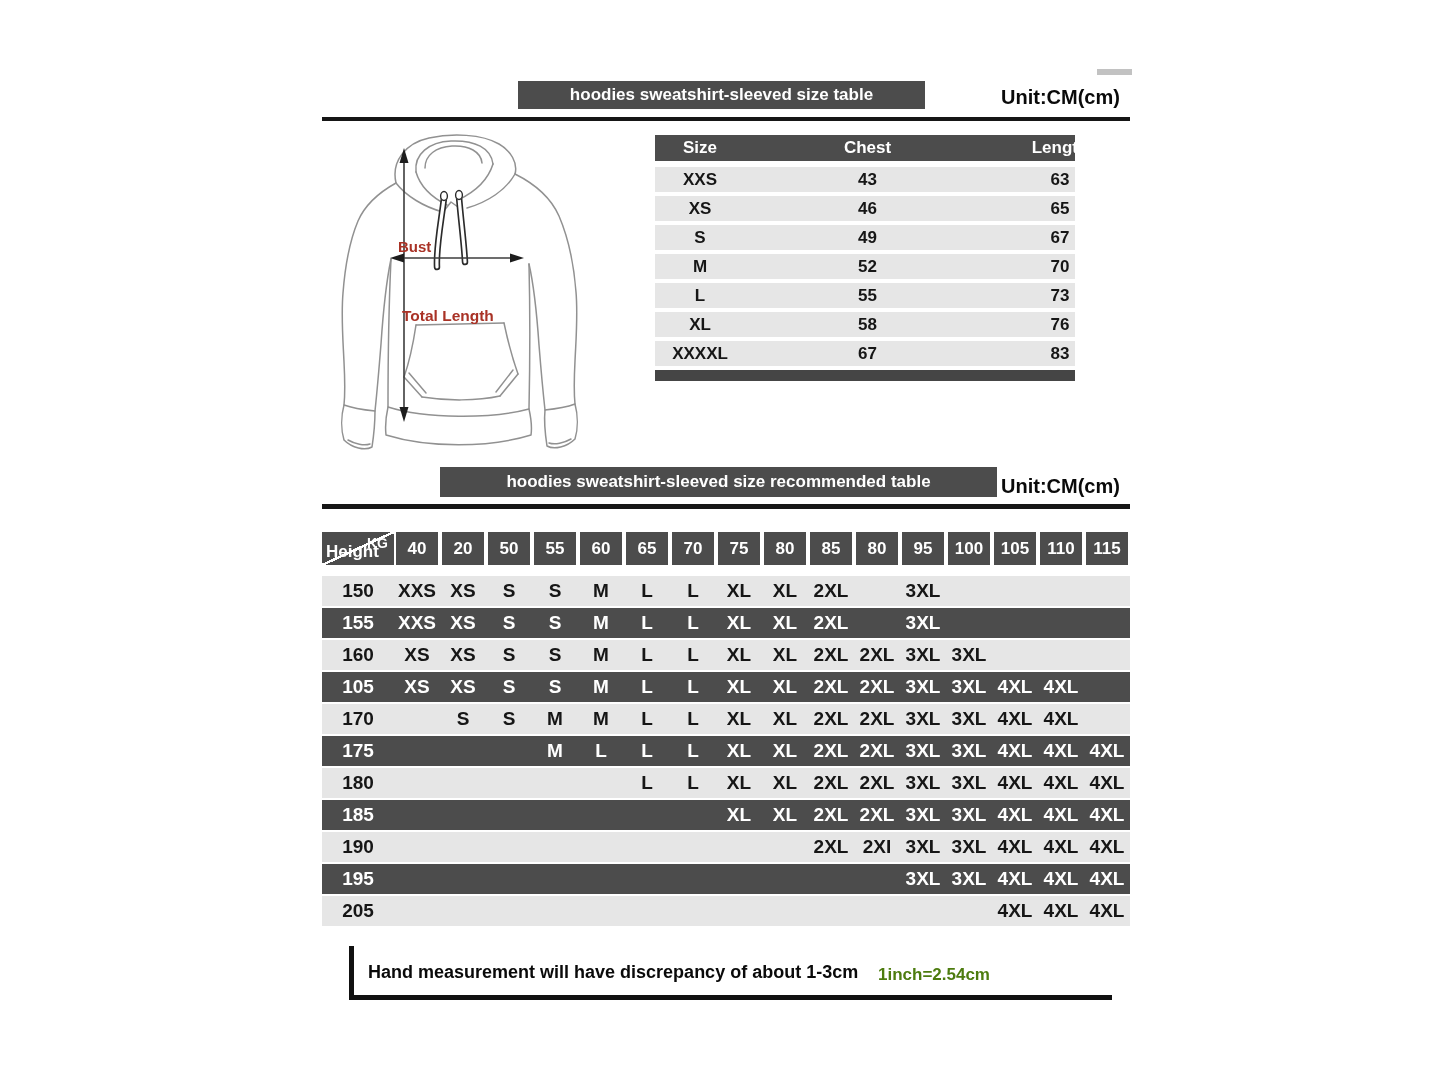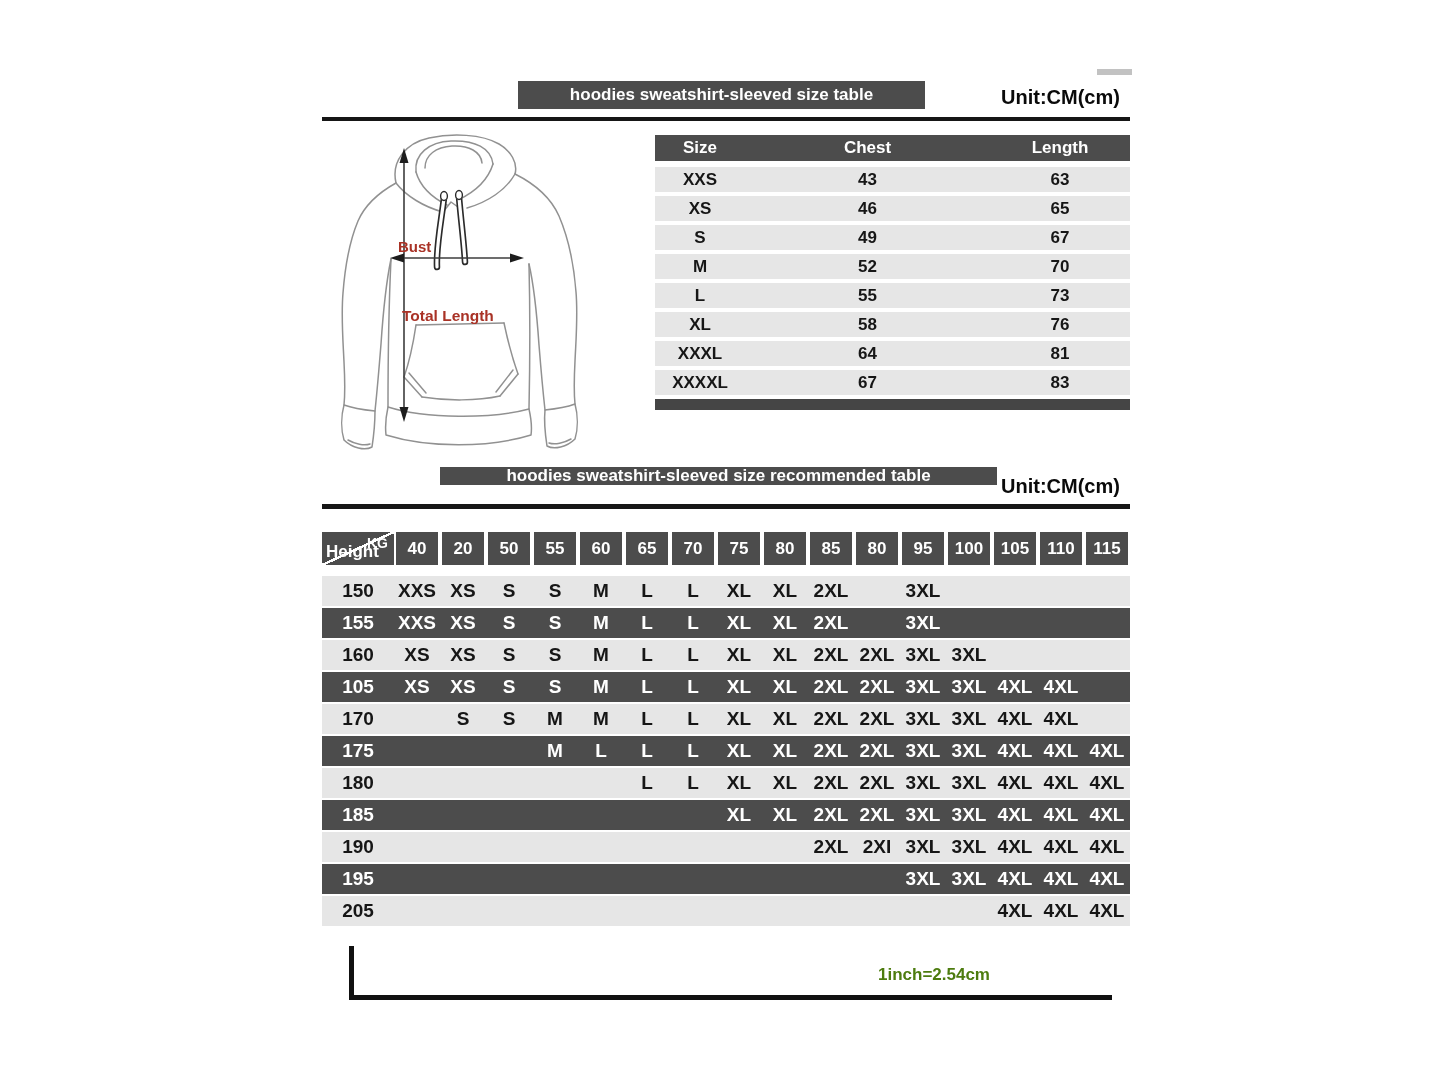--- a/index.html
+++ b/index.html
@@ -3,32 +3,32 @@
 <meta charset="utf-8">
 <style>
   html,body{margin:0;padding:0;background:#fff;}
   .canvas{
     position:relative;width:1445px;height:1071px;background:#ffffff;overflow:hidden;
     font-family:"Liberation Sans",sans-serif;font-weight:bold;color:#111;border-radius:20px;
   }
   .artifact{position:absolute;left:1097px;top:69px;width:35px;height:6px;background:#c2c2c2;}
   .titlebar{position:absolute;background:#4c4c4c;color:#fff;display:flex;align-items:center;justify-content:center;}
   .t1{left:518px;top:81px;width:407px;height:28px;font-size:17px;}
-  .t2{left:440px;top:467px;width:557px;height:18px;font-size:17px;}
+  .t2{left:440px;top:467px;width:557px;height:30px;font-size:17px;}
   .unit{position:absolute;font-size:20px;color:#0a0a0a;}
   .u1{left:1001px;top:86px;}
   .u2{left:1001px;top:475px;}
   .divider{position:absolute;left:322px;width:808px;background:#161616;}
   .d1{top:117px;height:4px;}
   .d2{top:504px;height:5px;}
 
   .hoodie{position:absolute;left:332px;top:133px;width:270px;height:322px;}
 
   
-  .size-table{position:absolute;left:655px;top:135px;width:475px;}
+  .size-table{position:absolute;left:655px;top:135px;width:420px;}
   .st-grid{display:grid;grid-template-columns:90px 245px 140px;align-items:center;}
   .st-header{height:26px;background:#4c4c4c;color:#fff;font-size:17px;margin-bottom:6px;}
   .st-cell{text-align:center;}
   .st-row{height:25px;background:#e6e6e6;font-size:17px;margin-bottom:4px;color:#161616;}
   .st-footerbar{height:11px;background:#454545;margin-top:2px;}
 
   
   .rec-table{position:absolute;left:322px;top:532px;width:808px;}
   .rt-grid{display:grid;grid-template-columns:72px repeat(16,1fr);align-items:center;}
   .rt-header{height:33px;margin-bottom:11px;align-items:stretch;}
@@ -150,25 +150,20 @@
           <div class="st-cell">L</div>
           <div class="st-cell">55</div>
           <div class="st-cell">73</div>
         </div>
         <div class="st-grid st-row">
           <div class="st-cell">XL</div>
           <div class="st-cell">58</div>
           <div class="st-cell">76</div>
         </div>
         <div class="st-grid st-row">
-          <div class="st-cell">XXXL</div>
-          <div class="st-cell">64</div>
-          <div class="st-cell">81</div>
-        </div>
-        <div class="st-grid st-row">
           <div class="st-cell">XXXXL</div>
           <div class="st-cell">67</div>
           <div class="st-cell">83</div>
         </div>
       </div>
     <div class="st-footerbar"></div>
   </div>
 
   <div class="titlebar t2">
     <span>hoodies sweatshirt-sleeved size recommended table</span>
@@ -407,15 +402,16 @@
           <div class="rt-cell"></div>
           <div class="rt-cell">4XL</div>
           <div class="rt-cell">4XL</div>
           <div class="rt-cell">4XL</div>
         </div>
       </div>
   </div>
 
   <div class="fn-vbar"></div>
   <div class="fn-hbar"></div>
+  <div class="fn-note">Hand measurement will have discrepancy of about  1-3cm</div>
   <div class="fn-conv">1inch=2.54cm</div>
 
 </div>
 
 </body></html>

